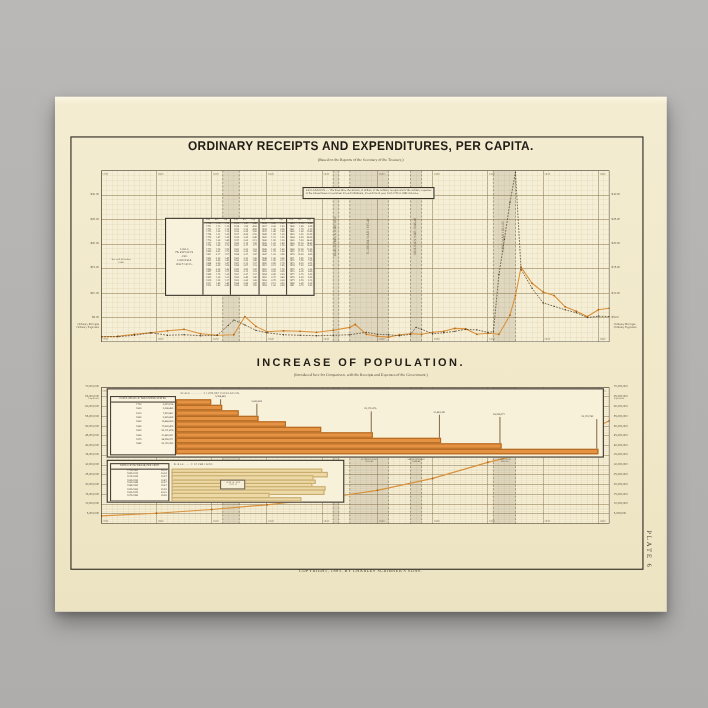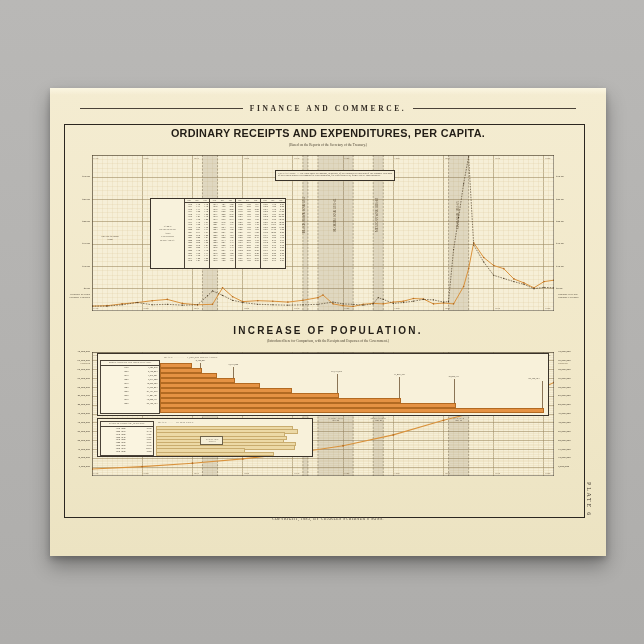--- a/index.html
+++ b/index.html
@@ -73,25 +73,20 @@
     letter-spacing:.5px;color:#4a4136;}
   .plateno{position:absolute;left:536px;top:394px;height:40px;writing-mode:vertical-rl;
     font-size:6px;letter-spacing:1.8px;color:#40392e;}
 </style>
 </head>
 <body>
 
 <div class="stage">
   <div class="poster">
 
-    <div class="rh">
-      <span class="rh-rule"></span>
-      <span class="rh-text">FINANCE AND COMMERCE.</span>
-      <span class="rh-rule"></span>
-    </div>
 
     <div class="plate-frame"></div>
 
     <div class="title">ORDINARY RECEIPTS AND EXPENDITURES, PER CAPITA.</div>
     <div class="subtitle sub1">(Based on the Reports of the Secretary of the Treasury.)</div>
 
     <svg id="svg-pc" class="chart-svg pc" viewBox="0 0 462 156">
         <rect x="0" y="0" width="462" height="156" fill="#f6efd7"></rect>
         <g shape-rendering="crispEdges">
           <line x1="0" y1="0" x2="0" y2="156" stroke="#a08c64" stroke-width="0.6"></line>

